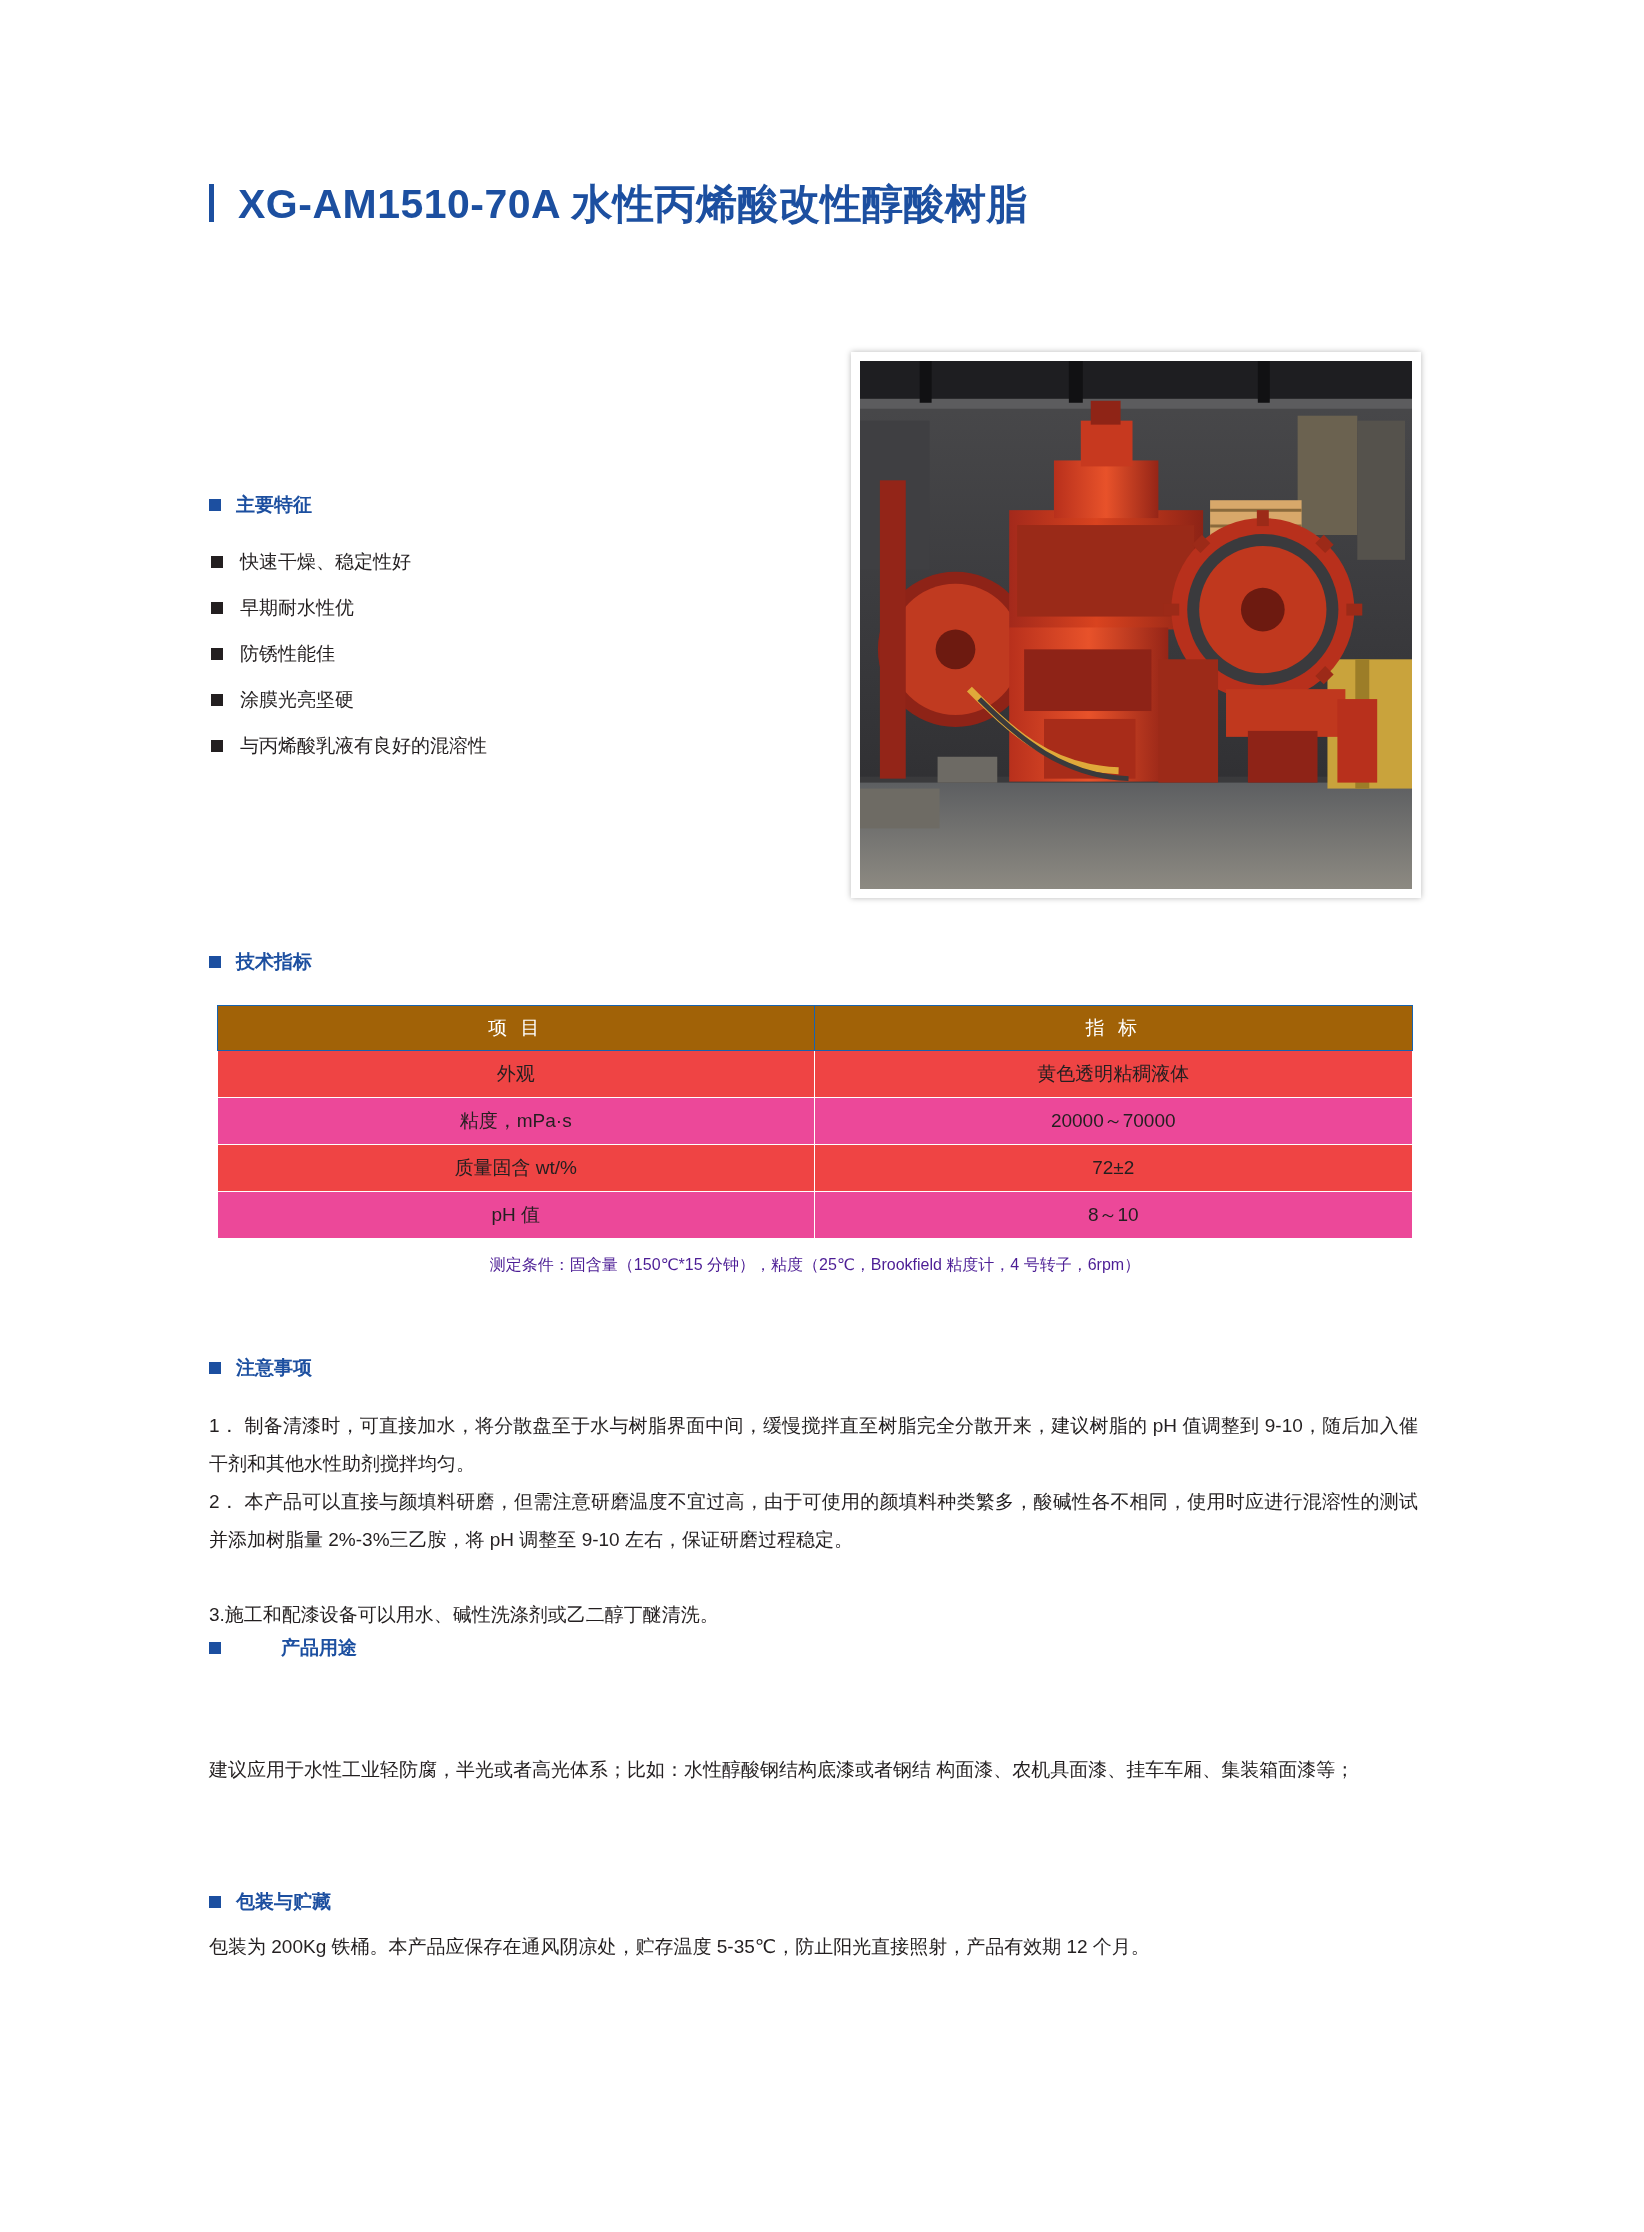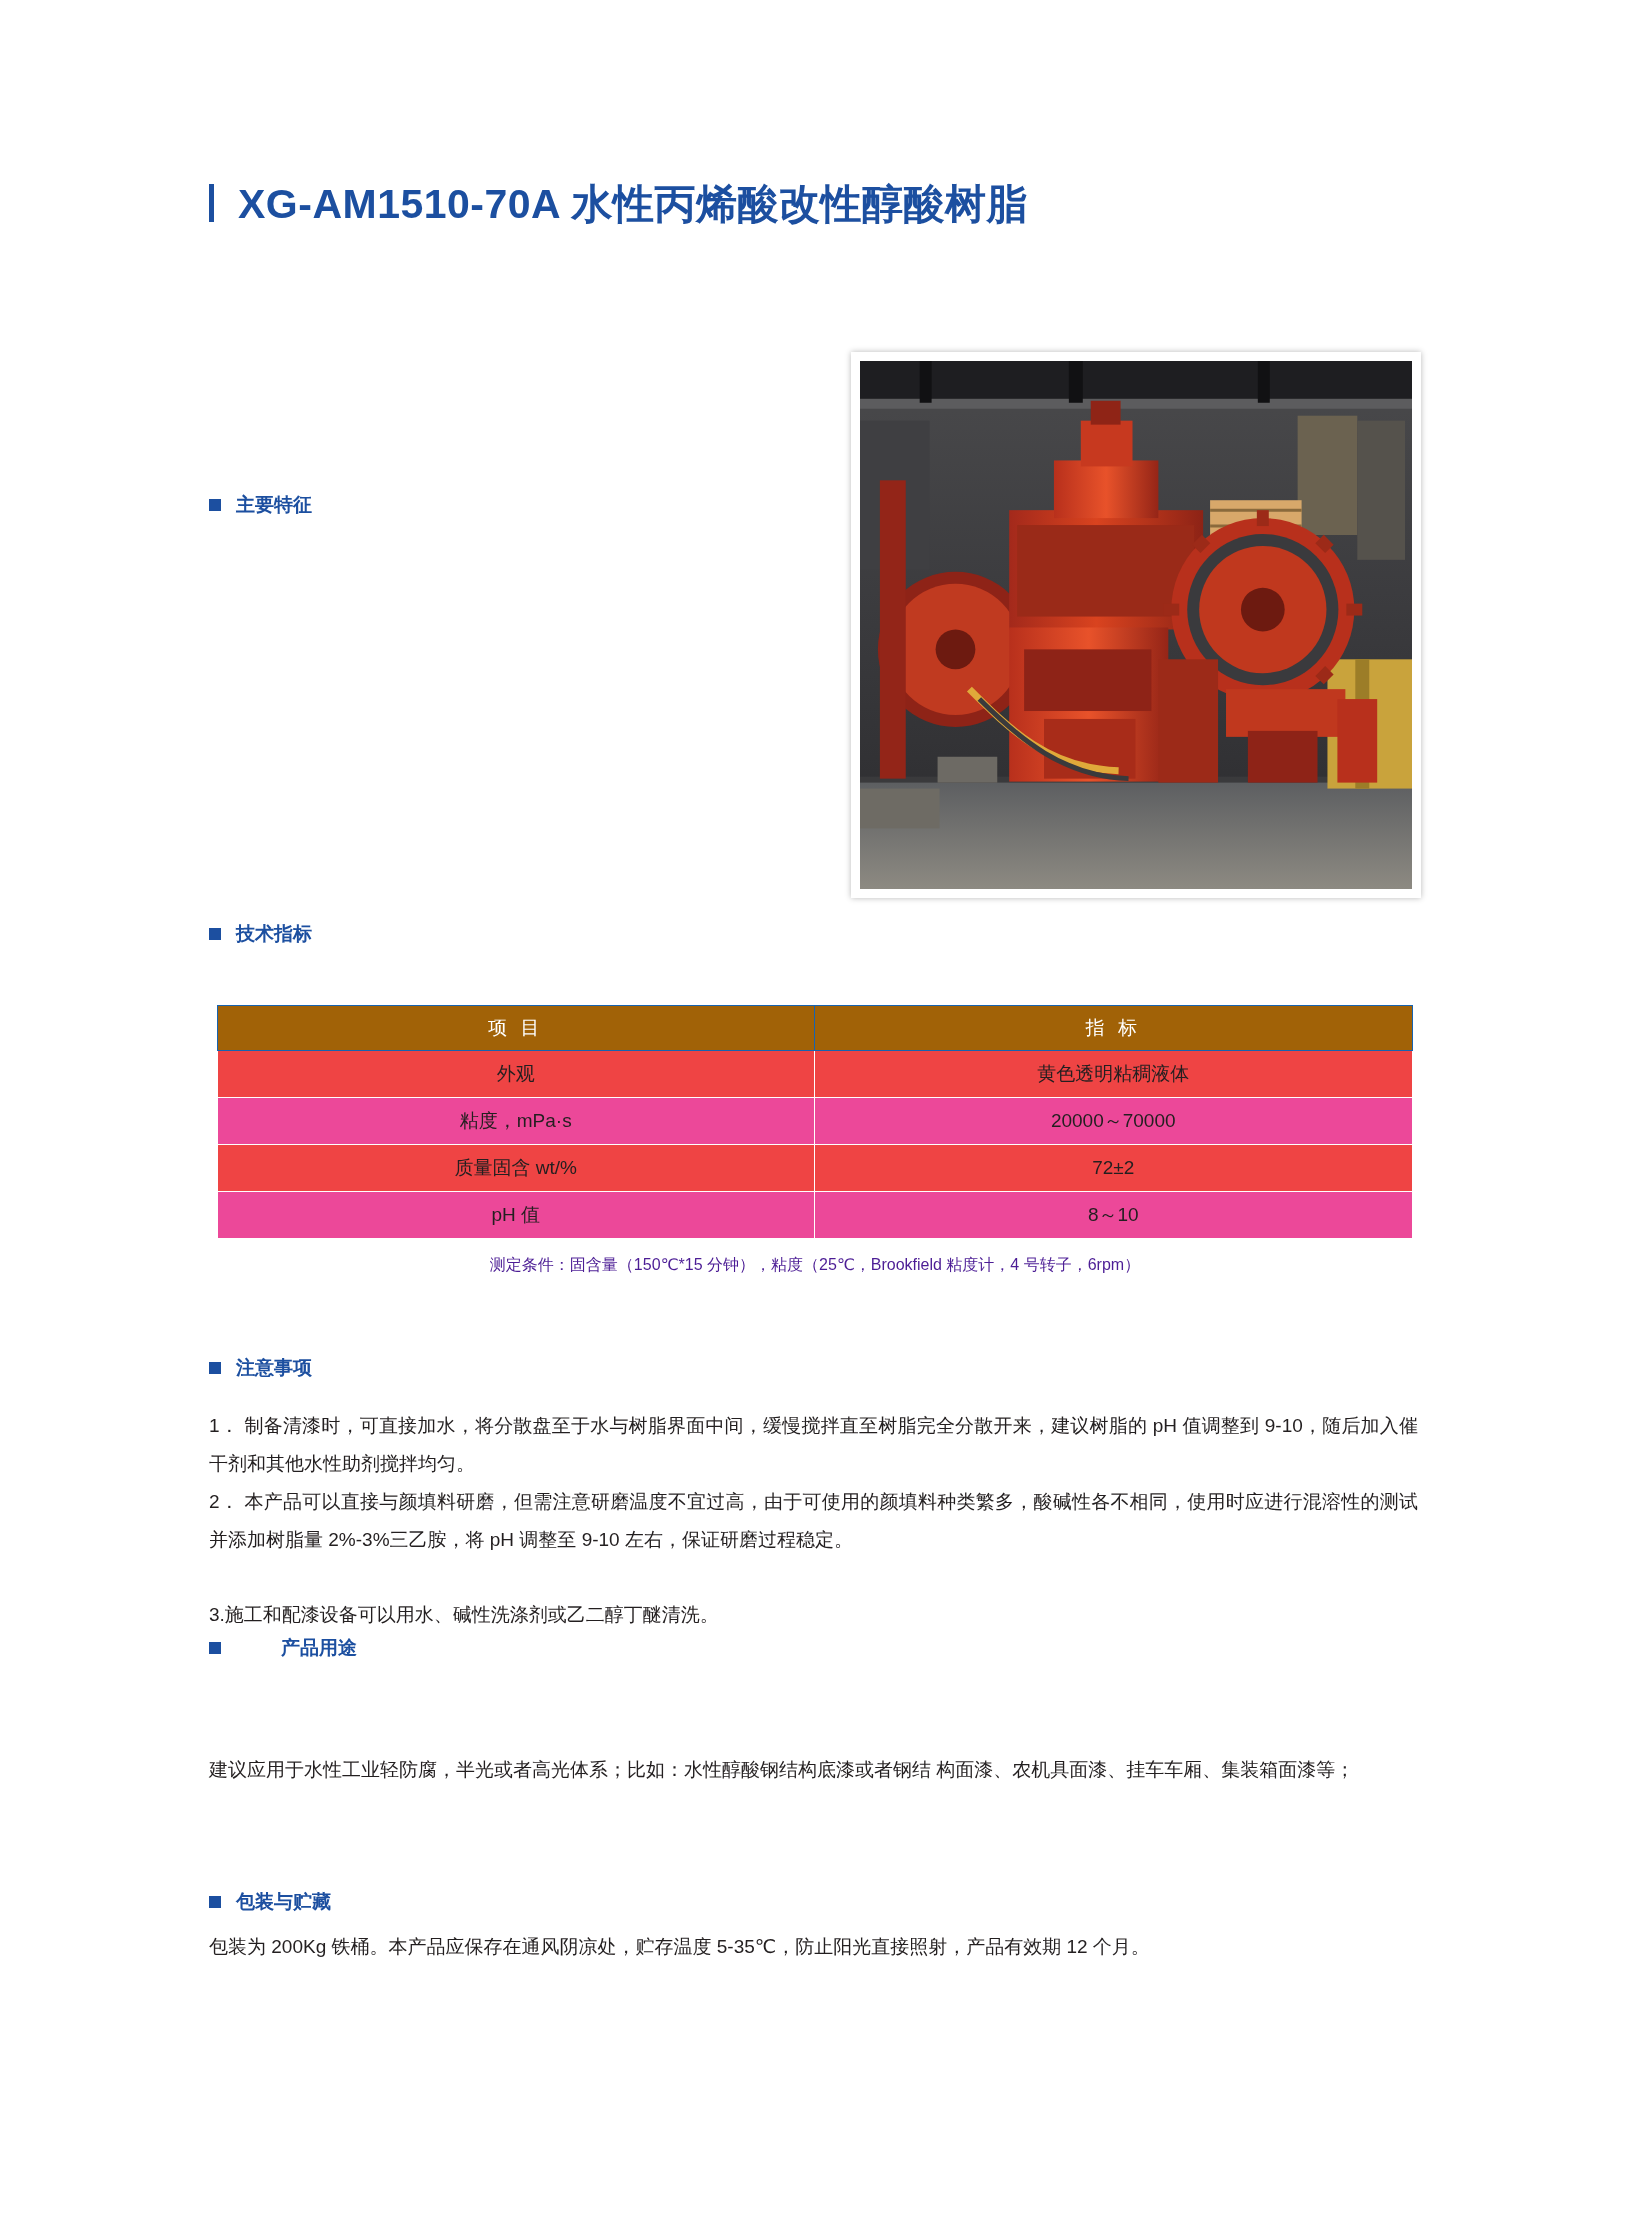--- a/index.html
+++ b/index.html
@@ -172,20 +172,42 @@
   <div class="title-row">
     <span class="title-bar"></span>
     <span class="title-main">XG-AM1510-70A 水性丙烯酸改性醇酸树脂</span>
   </div>
 
   <div class="sec-head" style="left:209px; top:492px;">
     <span class="sq"></span>
     <span>主要特征</span>
   </div>
 
+  <div class="features">
+    <div class="feat">
+      <span class="sq"></span>
+      <span>快速干燥、稳定性好</span>
+    </div>
+    <div class="feat">
+      <span class="sq"></span>
+      <span>早期耐水性优</span>
+    </div>
+    <div class="feat">
+      <span class="sq"></span>
+      <span>防锈性能佳</span>
+    </div>
+    <div class="feat">
+      <span class="sq"></span>
+      <span>涂膜光亮坚硬</span>
+    </div>
+    <div class="feat">
+      <span class="sq"></span>
+      <span>与丙烯酸乳液有良好的混溶性</span>
+    </div>
+  </div>
 
   <div class="photo-frame">
     <div class="photo">
       <svg width="100%" height="100%" viewBox="0 0 555 531" preserveAspectRatio="none">
         <defs>
           <linearGradient id="wall" x1="0" y1="0" x2="0" y2="1">
             <stop offset="0" stop-color="#4a4a4c"></stop>
             <stop offset="0.5" stop-color="#3a3a3d"></stop>
             <stop offset="1" stop-color="#2a2a2d"></stop>
           </linearGradient>
@@ -274,21 +296,21 @@
 
         <path d="M110 330 C150 370 190 410 260 412" stroke="#e0a93a" stroke-width="7" fill="none"></path>
         <path d="M120 340 C160 380 205 418 270 420" stroke="#3a3a3c" stroke-width="5" fill="none"></path>
 
         <rect x="78" y="398" width="60" height="26" fill="#6d6a64"></rect>
         <rect x="0" y="430" width="80" height="40" fill="#6e6b64"></rect>
       </svg>
     </div>
   </div>
 
-  <div class="sec-head" style="left:209px; top:921px;align-items:center;">
+  <div class="sec-head" style="left:209px; top:949px;align-items:center;">
     <span class="sq"></span>
     <span>技术指标</span>
   </div>
 
   <table class="tech-table">
     <colgroup>
         <col class="c1">
         <col class="c2">
       </colgroup>
     <thead>

